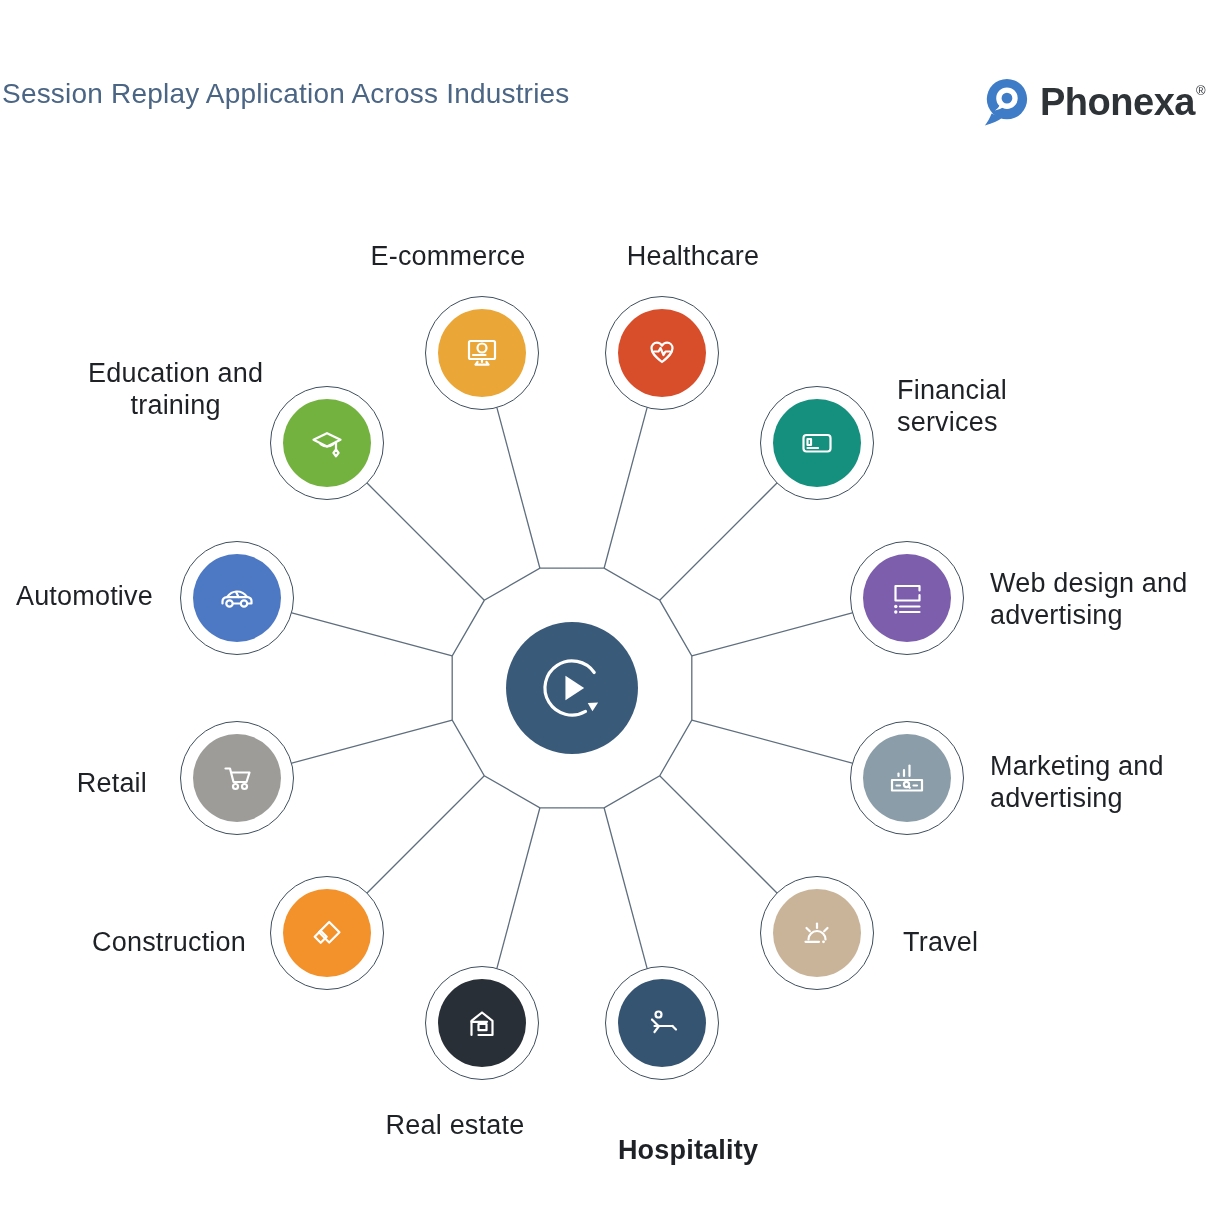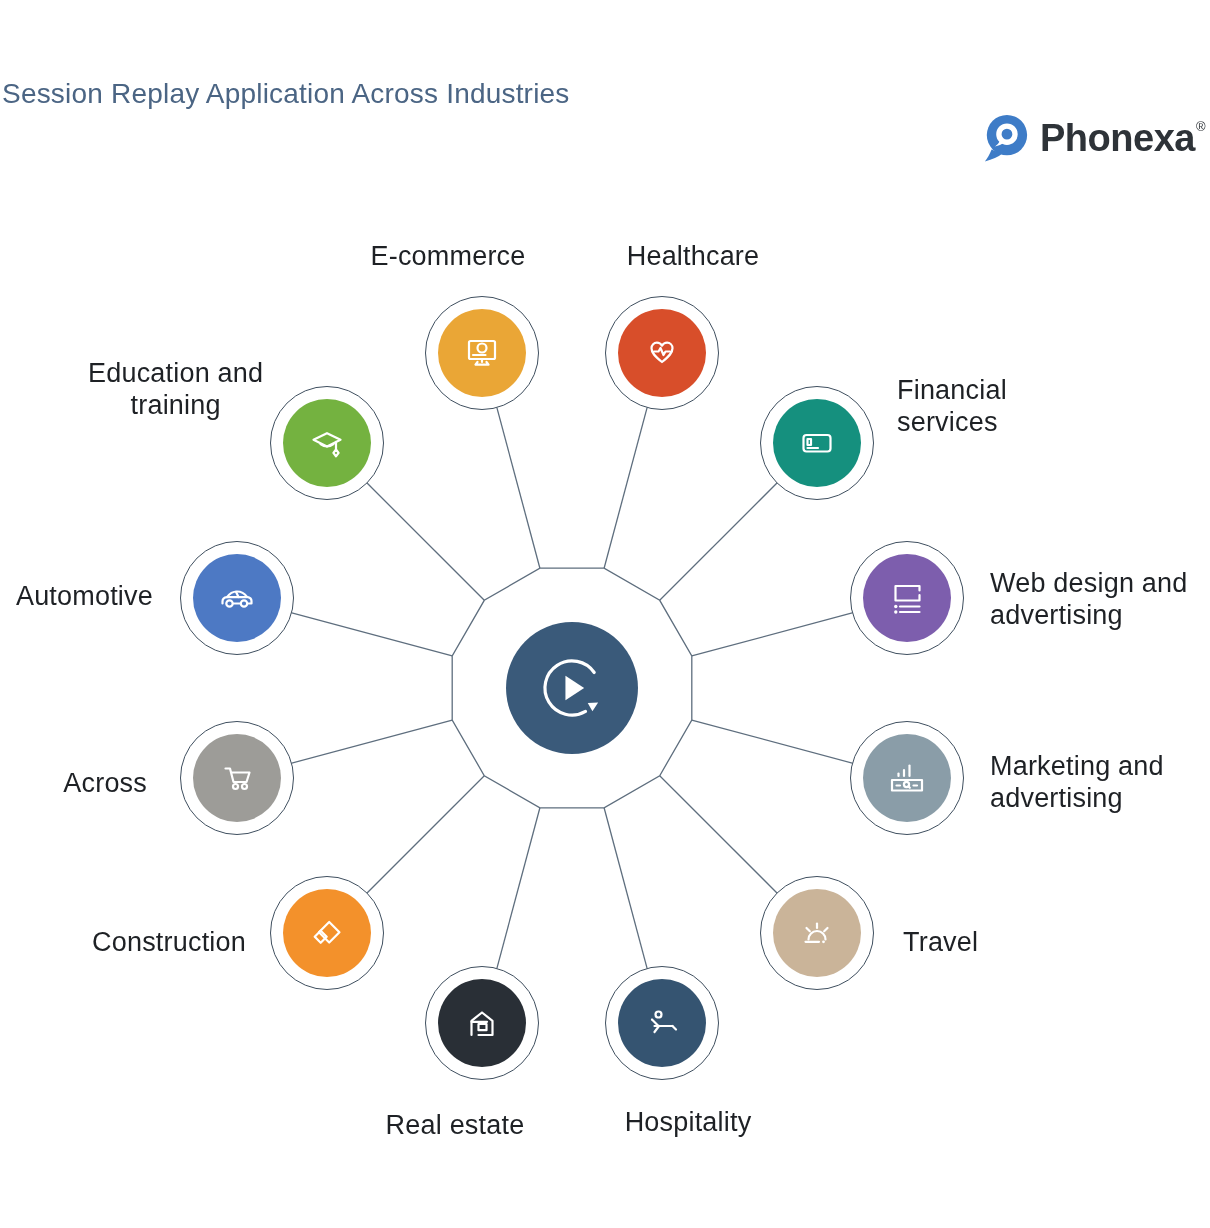--- a/index.html
+++ b/index.html
@@ -5,21 +5,21 @@
   html,body{margin:0;padding:0;}
   body{
     width:1210px;height:1228px;position:relative;background:#ffffff;
     font-family:"Liberation Sans","DejaVu Sans",sans-serif;overflow:hidden;
   }
   
   .page-title{
     position:absolute;left:2px;top:78px;font-size:28px;font-weight:500;
     color:#4b6584;letter-spacing:0.2px;
   }
-  .brand{position:absolute;right:5px;top:76px;display:flex;align-items:center;gap:10px;margin-top:36px;}
+  .brand{position:absolute;right:5px;top:76px;display:flex;align-items:center;gap:10px;}
   .brand-icon{width:48px;height:52px;}
   .brand-word{font-size:38px;font-weight:700;color:#2e3338;letter-spacing:-0.5px;display:flex;align-items:flex-start;}
   .brand-reg{font-size:13px;font-weight:400;color:#2e3338;margin-top:2px;margin-left:1px;}
   
   #wires{position:absolute;left:0;top:0;width:1210px;height:1228px;}
   .center-disc{
     position:absolute;width:132px;height:132px;border-radius:50%;
     transform:translate(-50%,-50%);display:flex;align-items:center;justify-content:center;
   }
   .node{position:absolute;transform:translate(-50%,-50%);width:114px;height:114px;}
@@ -229,19 +229,19 @@
 
 <div class="label" style="left: 448px; top: 256px; transform: translate(-50%, -50%); text-align: right;">E-commerce</div>
 <div class="label" style="left: 693px; top: 256px; transform: translate(-50%, -50%); text-align: center;">Healthcare</div>
 <div class="label" style="left: 897px; top: 406px; transform: translate(0px, -50%); text-align: left;">Financial
 services</div>
 <div class="label" style="left: 990px; top: 599px; transform: translate(0px, -50%); text-align: left;">Web design and
 advertising</div>
 <div class="label" style="left: 990px; top: 782px; transform: translate(0px, -50%); text-align: left;">Marketing and
 advertising</div>
 <div class="label" style="left: 903px; top: 942px; transform: translate(0px, -50%); text-align: right;">Travel</div>
-<div class="label" style="left: 688px; top: 1122px; transform: translate(-50%, -50%); text-align: right;">Hospitality</div>
+<div class="label" style="left: 688px; top: 1150px; transform: translate(-50%, -50%); text-align: right; font-weight: bold;">Hospitality</div>
 <div class="label" style="left: 455px; top: 1125px; transform: translate(-50%, -50%); text-align: left;">Real estate</div>
 <div class="label" style="left: 233px; top: 942px; transform: translate(-100%, -50%); text-align: right; margin-left: 13px;">Construction</div>
-<div class="label" style="left: 147px; top: 783px; transform: translate(-100%, -50%); text-align: right;">Across</div>
+<div class="label" style="left: 147px; top: 783px; transform: translate(-100%, -50%); text-align: right;">Retail</div>
 <div class="label" style="left: 153px; top: 596px; transform: translate(-100%, -50%); text-align: right;">Automotive</div>
 <div class="label" style="left: 88px; top: 389px; transform: translate(0px, -50%); text-align: center;">Education and
 training</div>
 
 </body></html>

